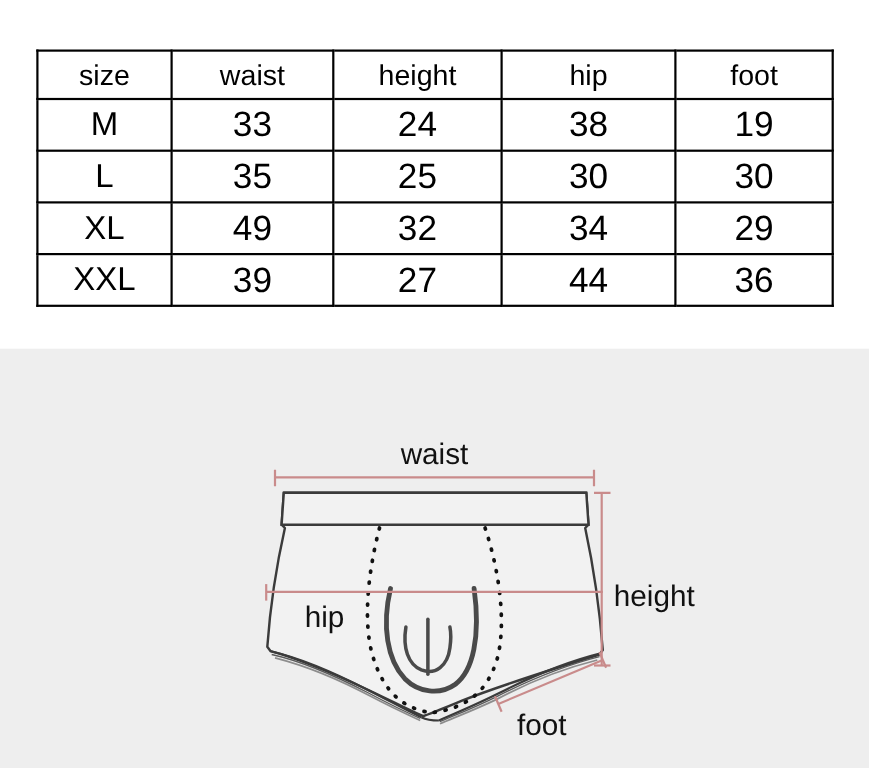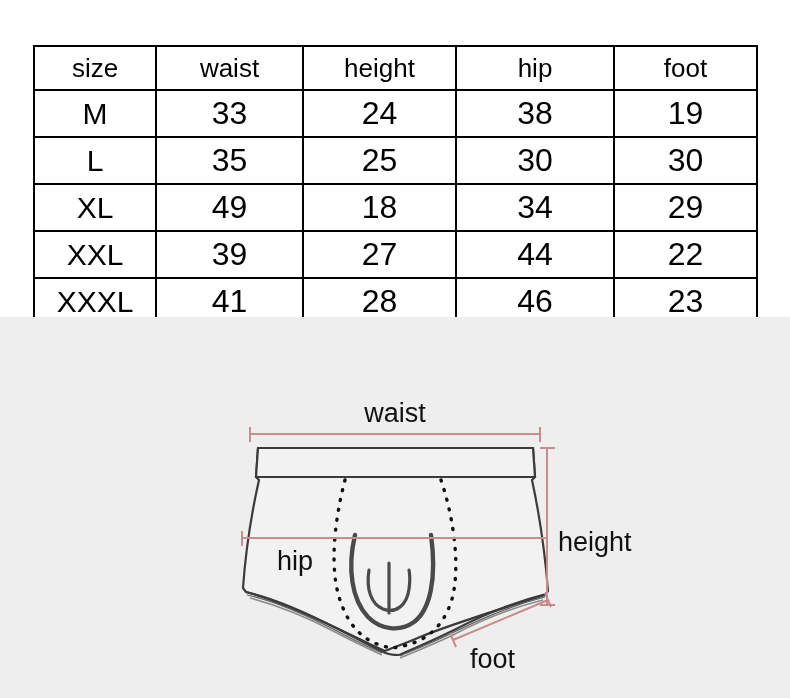--- a/index.html
+++ b/index.html
@@ -121,37 +121,30 @@
         <tr>
           <td class="size-cell">L</td>
           <td>35</td>
           <td>25</td>
           <td>30</td>
           <td>30</td>
         </tr>
         <tr>
           <td class="size-cell">XL</td>
           <td>49</td>
-          <td>18</td>
+          <td>32</td>
           <td>34</td>
           <td>29</td>
         </tr>
         <tr>
           <td class="size-cell">XXL</td>
           <td>39</td>
           <td>27</td>
           <td>44</td>
-          <td>22</td>
-        </tr>
-        <tr>
-          <td class="size-cell">XXXL</td>
-          <td>41</td>
-          <td>28</td>
-          <td>46</td>
-          <td>23</td>
+          <td>36</td>
         </tr>
       </tbody>
     </table>
   </div>
 
   <div id="diagram-region">
     <svg id="diagram-svg" viewBox="0 0 790 381" xmlns="http://www.w3.org/2000/svg">
 
       <g>
 

